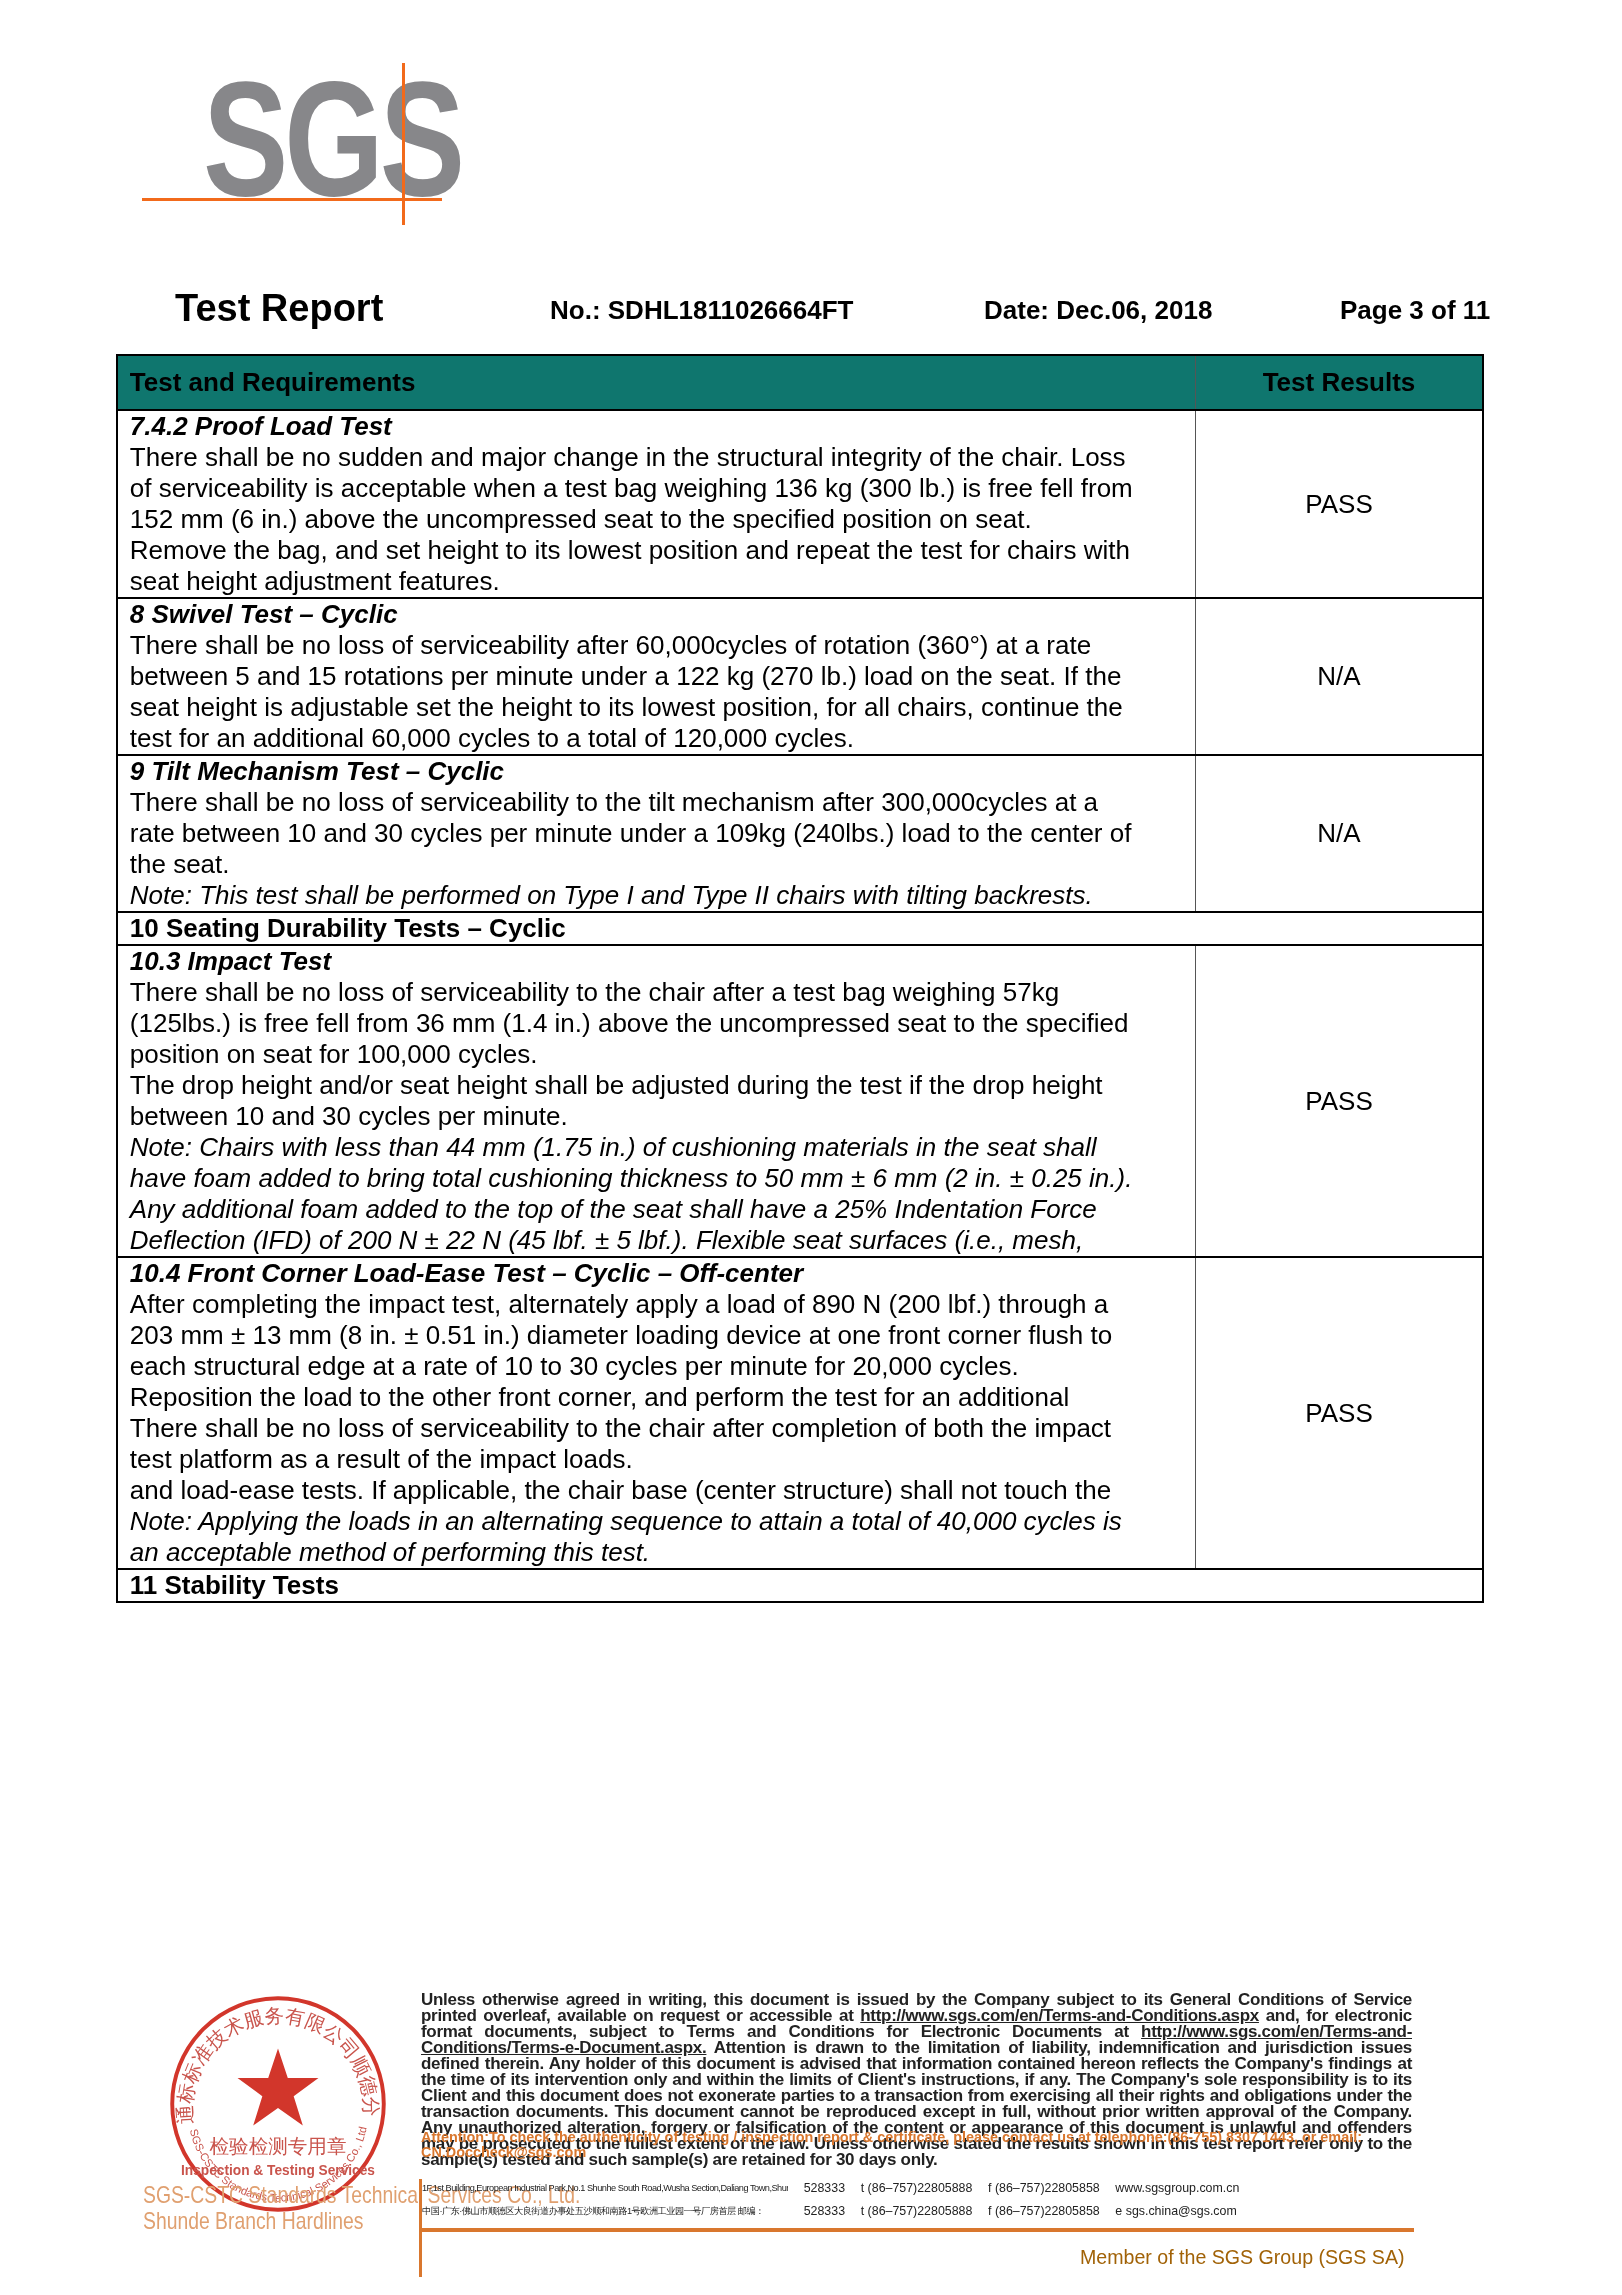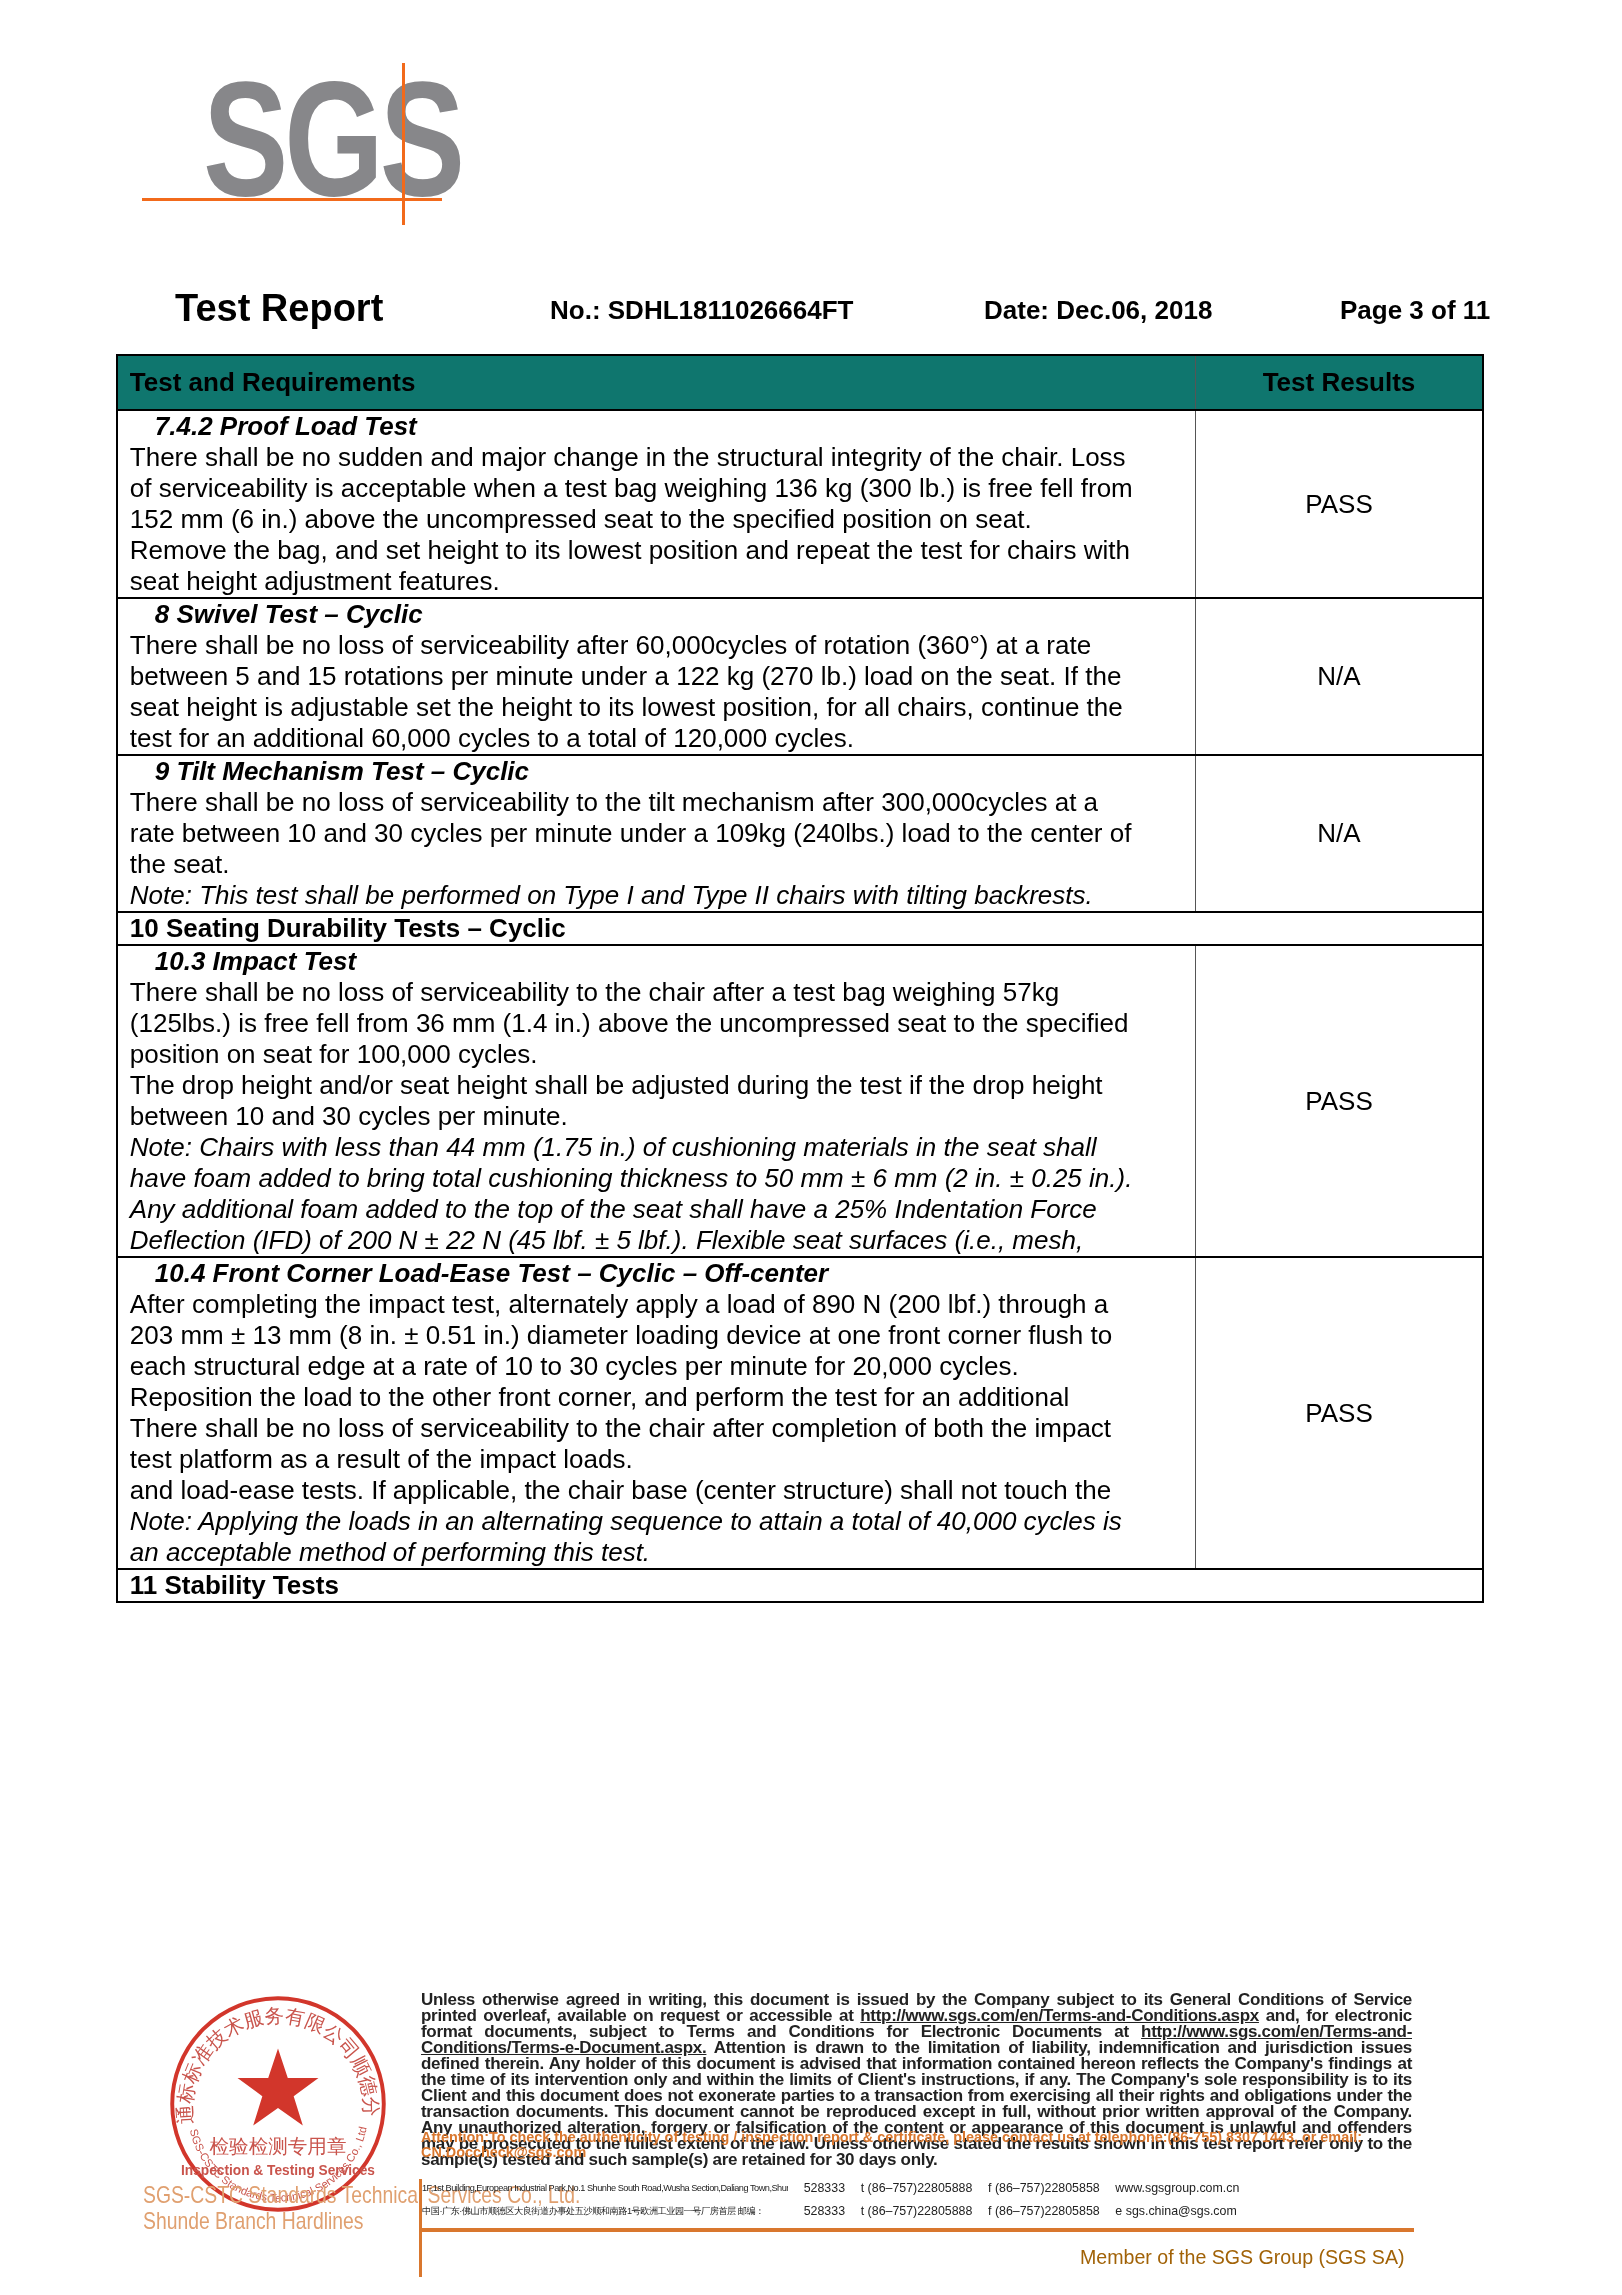--- a/index.html
+++ b/index.html
@@ -27,21 +27,21 @@
 
     
     .tbl { position: absolute; left: 116px; top: 354px; width: 1368px; border: 2px solid #000; box-sizing: border-box; }
     .row { display: flex; border-top: 2px solid #000; }
     .row.first { border-top: none; }
     .cell-req { width: 1078px; box-sizing: border-box; padding: 0 11.8px; border-right: 1.3px solid #555; font-size: 26px; line-height: 31px; }
     .cell-res { flex: 1; display: flex; align-items: center; justify-content: center; font-size: 26px; }
     .hdr { background: #0f766e; height: 53px; }
     .hdr .cell-req, .hdr .cell-res { font-weight: bold; display: flex; align-items: center; }
     .hdr .cell-res { justify-content: center; }
-    .sec-title { font-weight: bold; font-style: italic; margin-left: 25px; }
+    .sec-title { font-weight: bold; font-style: italic; }
     .note { font-style: italic; }
     .section-row .cell-req { border-right: none; width: 100%; font-weight: bold; }
     .line { display: block; white-space: nowrap; }
 
     
     .stamp { position: absolute; left: 167px; top: 1993px; width: 222px; height: 222px; }
     .stamp-company { position: absolute; left: 143px; top: 2182px; font-size: 23.6px; color: #e0a070; line-height: 26px; white-space: nowrap; transform: scaleX(0.82); transform-origin: left top; }
     .legal { position: absolute; left: 421px; top: 1992px; width: 991px; font-size: 17px; line-height: 16px; color: #222; text-align: justify; font-weight: bold; letter-spacing: -0.3px; }
     .legal a { color: #222; text-decoration: underline; }
     .attention { position: absolute; left: 421px; top: 2130px; width: 991px; font-size: 14.4px; line-height: 15px; color: #d9772e; font-weight: bold; }

